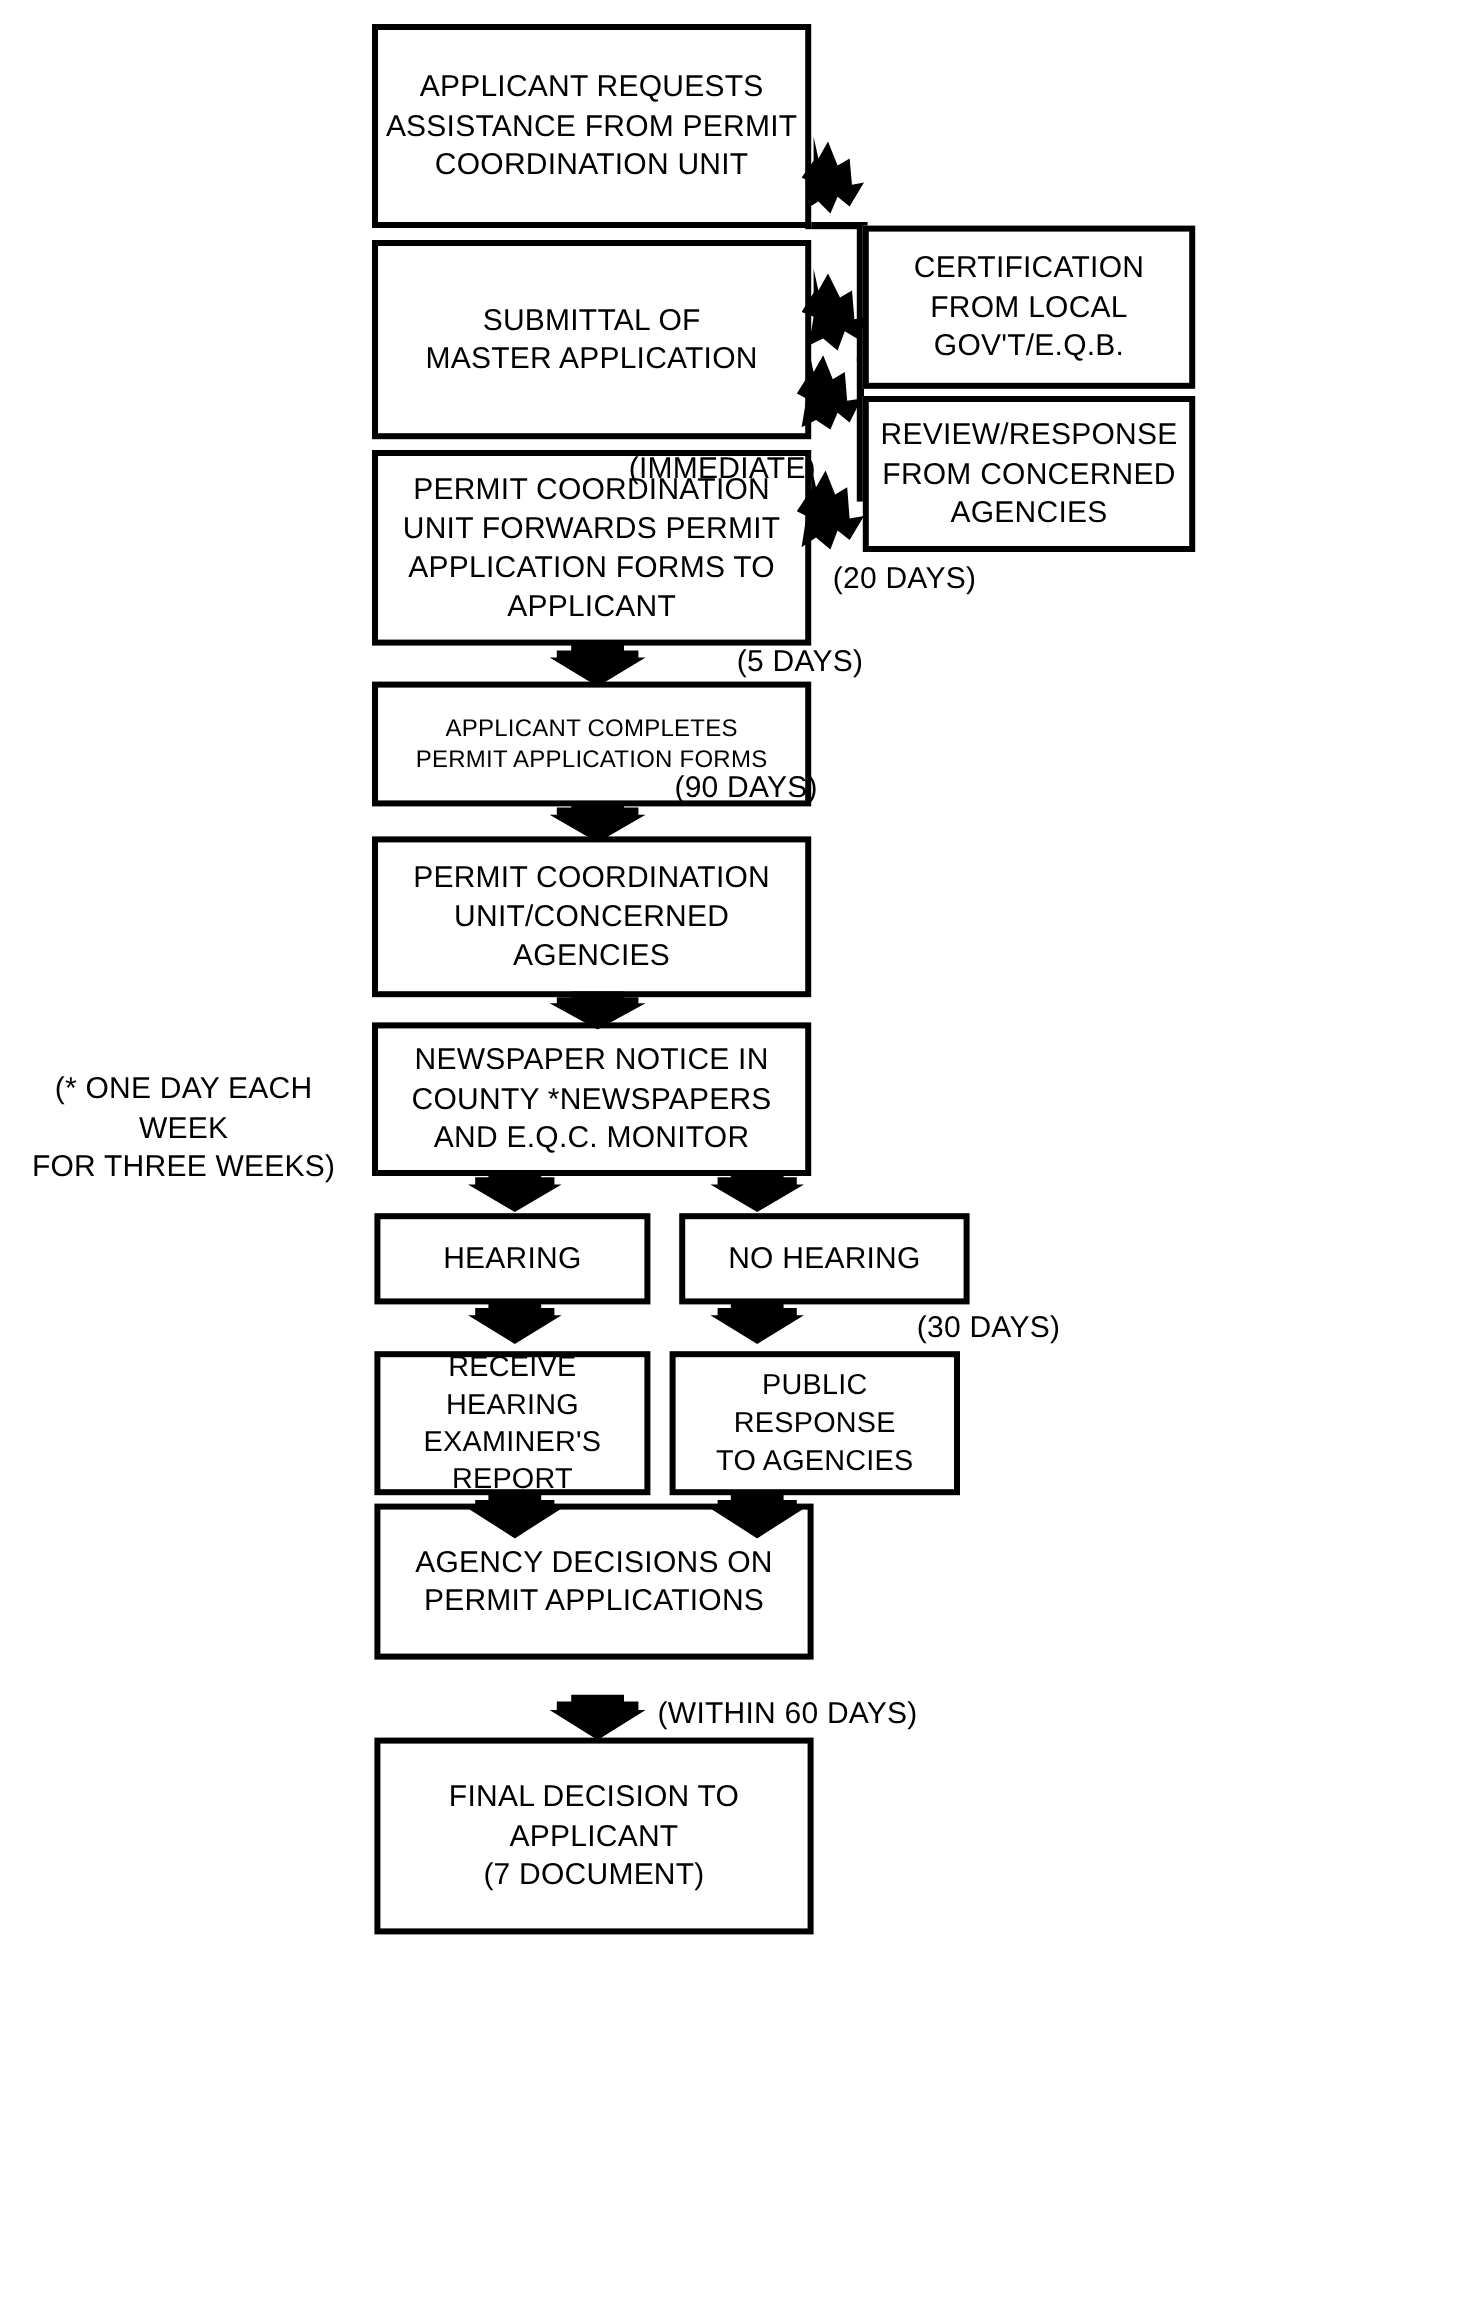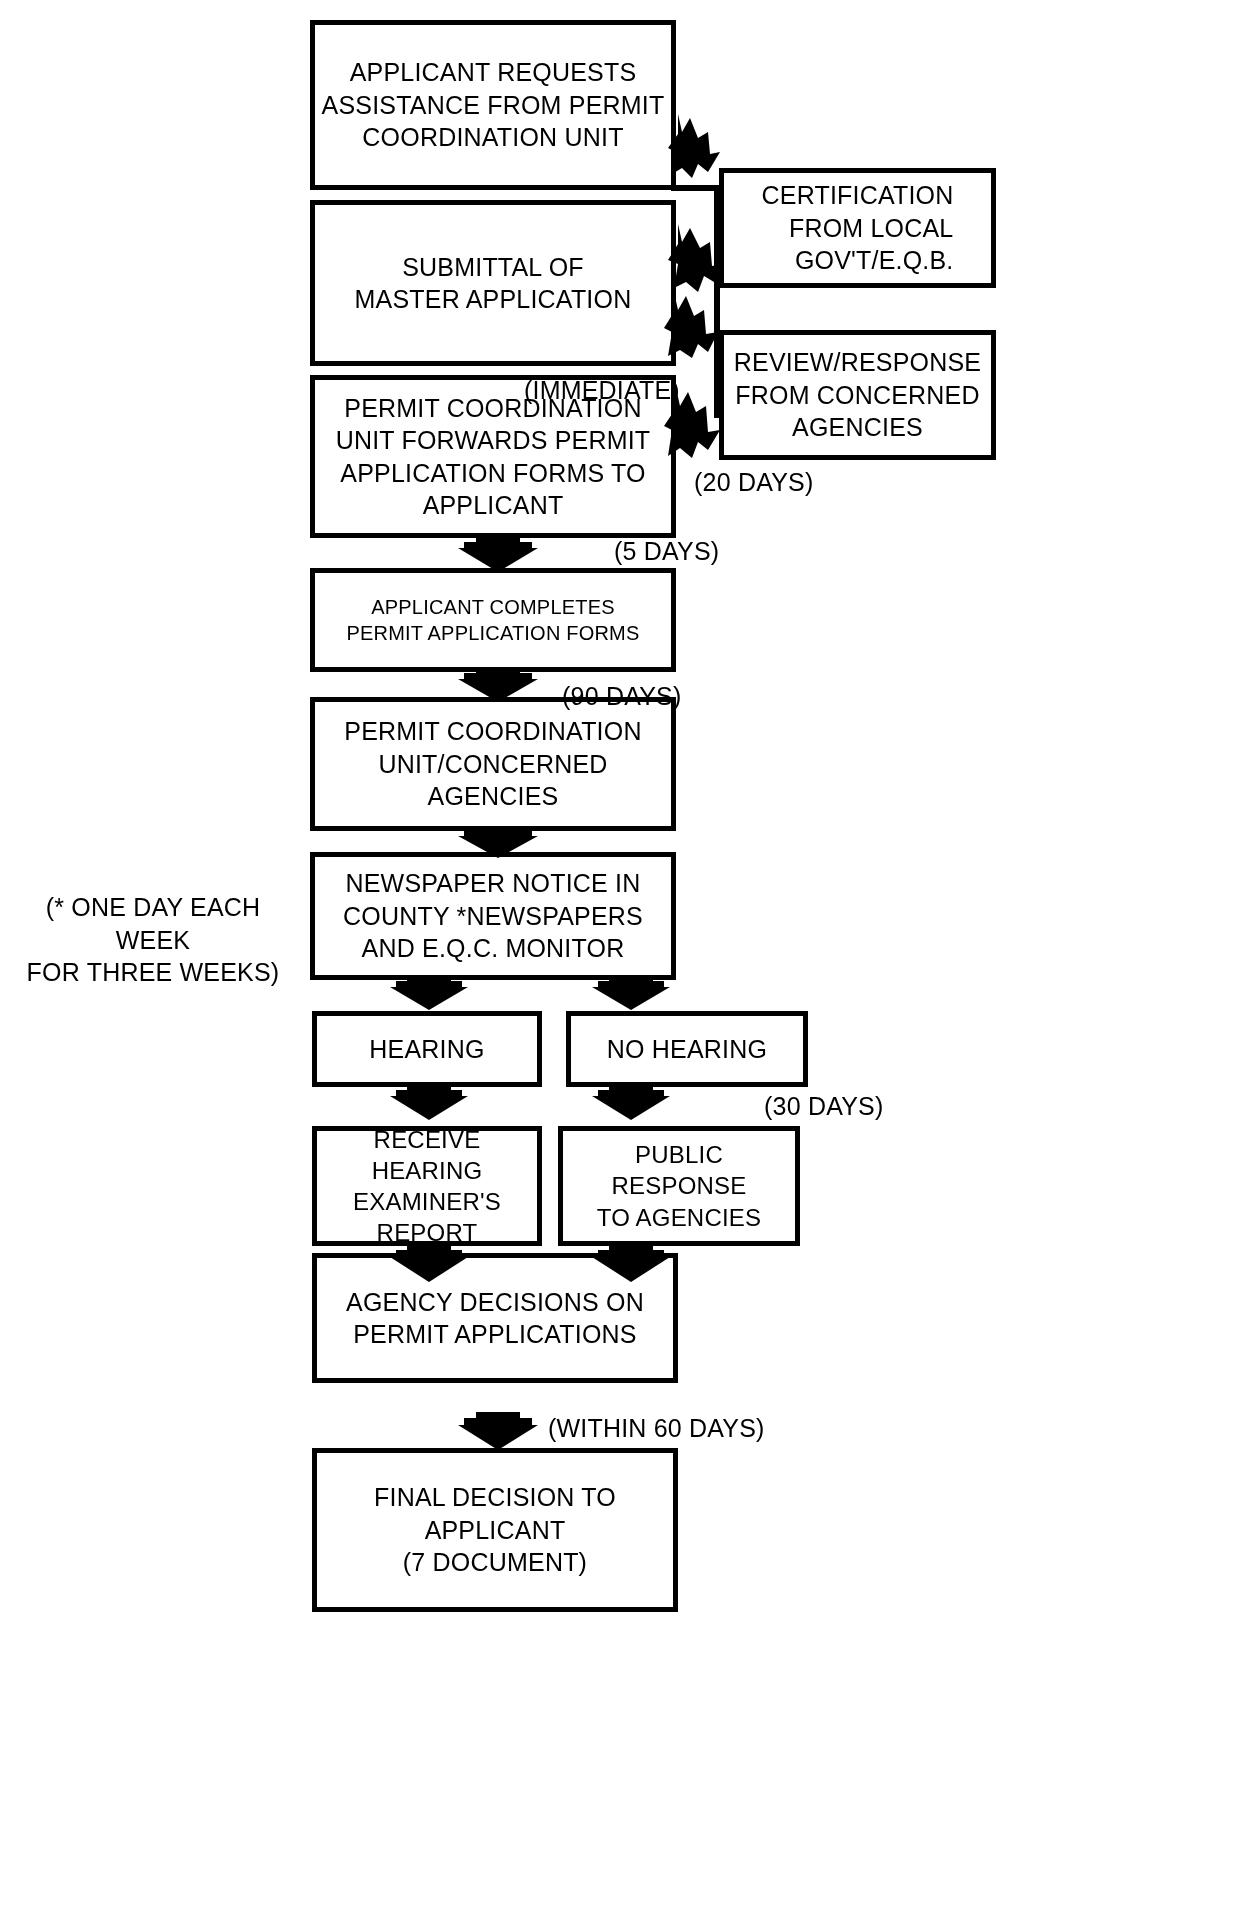--- a/index.html
+++ b/index.html
@@ -80,21 +80,21 @@
     <span class="txt">APPLICANT REQUESTS
 ASSISTANCE FROM PERMIT
 COORDINATION UNIT</span>
   </div>
 
   <div class="box" style="left:310px; top:200px; width:366px; height:166px;">
     <span class="txt">SUBMITTAL OF
 MASTER APPLICATION</span>
   </div>
 
-  <div class="box" style="left:719px; top:168px; width:277px; height:120px;text-align:right;">
+  <div class="box" style="left:719px; top:188px; width:277px; height:136px;">
     <span class="txt">CERTIFICATION
 FROM LOCAL
 GOV'T/E.Q.B.</span>
   </div>
 
   <div class="box" style="left:719px; top:330px; width:277px; height:130px;">
     <span class="txt">REVIEW/RESPONSE
 FROM CONCERNED
 AGENCIES</span>
   </div>
@@ -240,21 +240,21 @@
       <path d="M18 0 L62 0 L62 6 L74 6 L74 13 L80 13 L40 38 L0 13 L6 13 L6 6 L18 6 Z" fill="#000"></path>
     </svg>
   </div>
 
   <div class="note lft" style="left:524px; top:342px;margin-top:32px;">(IMMEDIATE)</div>
 
   <div class="note lft" style="left:694px; top:466px;">(20 DAYS)</div>
 
   <div class="note lft" style="left:570px; top:535px;margin-left:44px;">(5 DAYS)</div>
 
-  <div class="note lft" style="left:562px; top:680px;">(90 DAYS)</div>
+  <div class="note lft" style="left:562px; top:640px;">(90 DAYS)</div>
 
   <div class="note lft" style="left:764px; top:1090px;">(30 DAYS)</div>
 
   <div class="note lft" style="left:548px; top:1412px;">(WITHIN 60 DAYS)</div>
 
   <div class="note ctr" style="left:8px; top:891px; width:290px;">(* ONE DAY EACH WEEK
 FOR THREE WEEKS)</div>
 
 </div>
 

